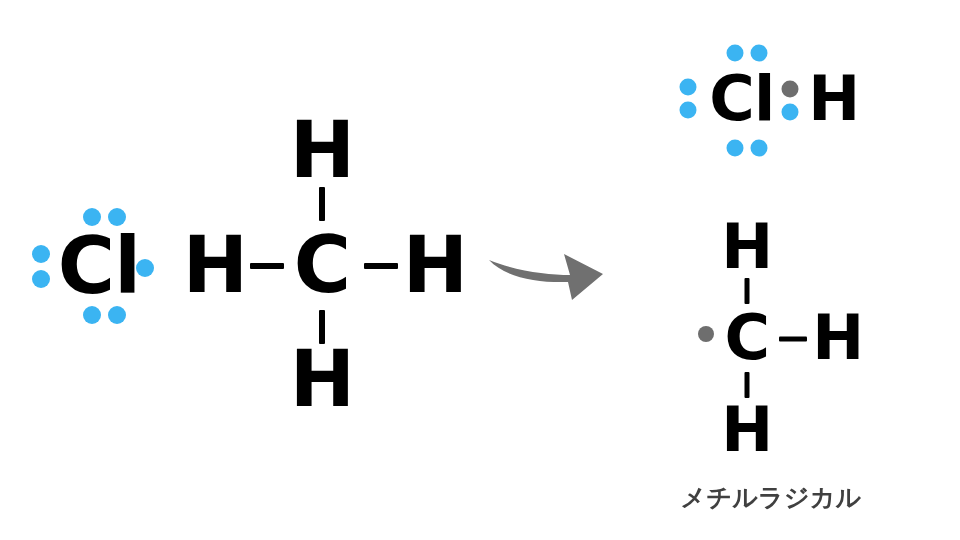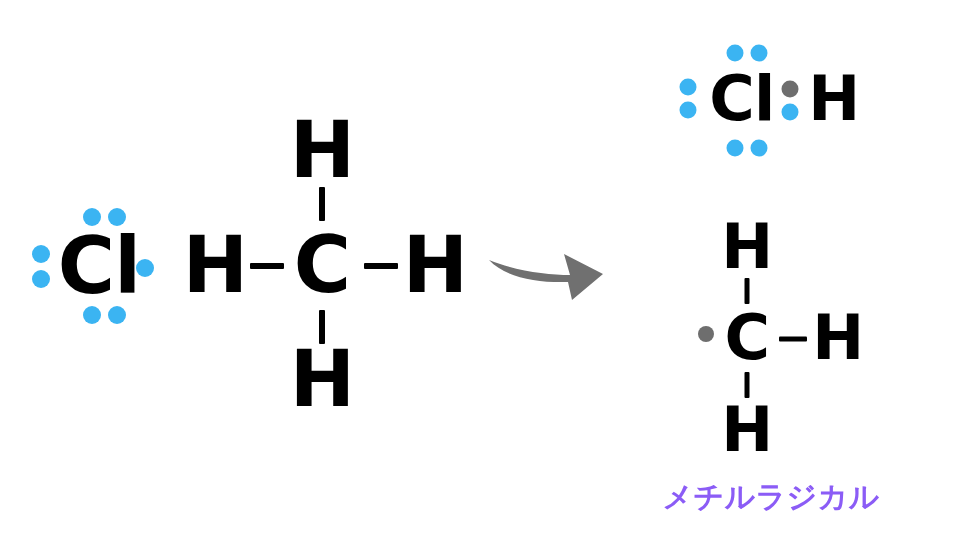--- a/index.html
+++ b/index.html
@@ -58,22 +58,22 @@
   
   .arrow-wrap {
     position: absolute;
     transform: translate(-50%, -50%);
   }
 
   
   .caption {
     position: absolute;
     transform: translate(-50%, -50%);
-    color: #8b5cf6;
-    font-size: 30px;
+    color: #404040;
+    font-size: 25px;
     font-weight: 700;
     white-space: pre;
     letter-spacing: 0.01em;
     font-family: "DejaVu Sans", "Liberation Sans", sans-serif;
   }
 </style>
 </head>
 <body>
 
 <div id="scene">

